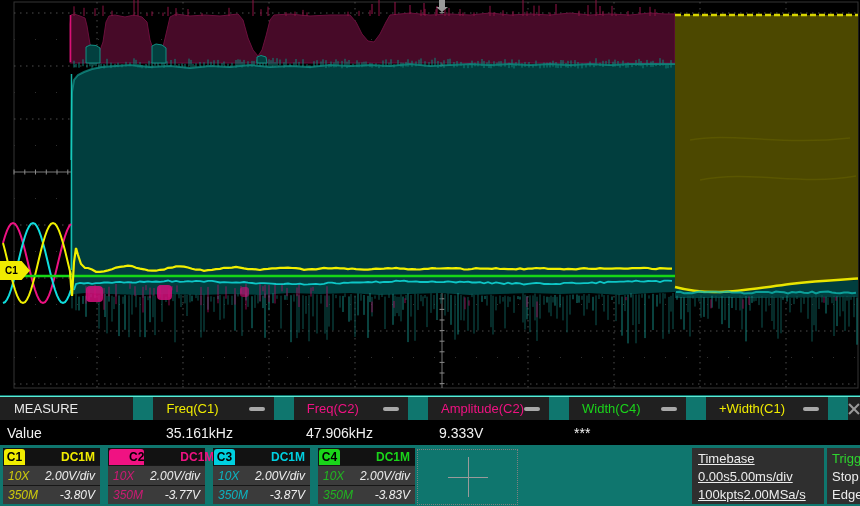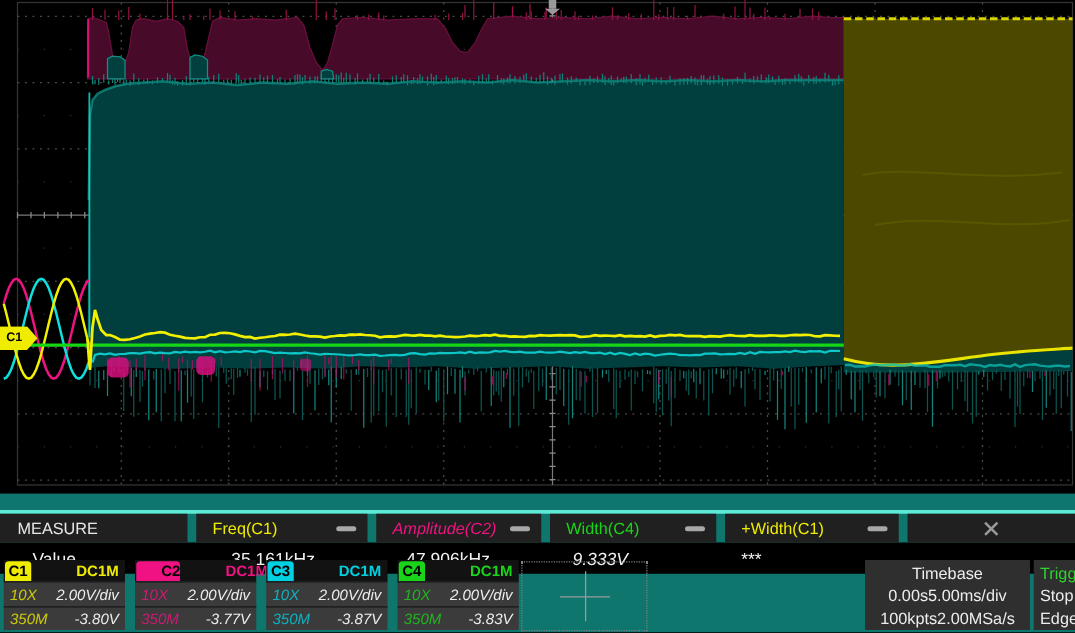--- a/index.html
+++ b/index.html
@@ -5,52 +5,52 @@
   html,body{margin:0;padding:0;background:#000;}
   .screen{position:relative;width:860px;height:506px;background:#0f766e;overflow:hidden;
           font-family:"Liberation Sans",sans-serif;-webkit-font-smoothing:antialiased;}
   .wave{position:absolute;left:0;top:0;}
   
   .ch-flag{position:absolute;left:0;top:261px;width:30px;height:19px;background:#f0ec00;
            clip-path:polygon(0 0,72% 0,100% 50%,72% 100%,0 100%);color:#000;font-size:10px;
            font-weight:bold;display:flex;align-items:center;padding-left:5px;box-sizing:border-box;}
   
   .measure{position:absolute;left:0;top:396px;width:860px;}
-  .m-head{display:flex;gap:7px;height:23px;border-top:3px solid #5eead4;margin-top:12px;}
+  .m-head{display:flex;gap:20px;height:23px;border-top:1px solid #5eead4;}
   .m-cell{background:#202020;display:flex;align-items:center;font-size:13px;}
   .m-cell.first{width:150px;color:#e8e8e8;padding-left:14px;box-sizing:border-box;}
   .m-lab{padding-left:13px;flex:1;}
   .m-minus{width:16px;height:4px;background:#a8a8a8;border-radius:2px;margin-right:9px;flex:none;}
   .m-close{flex:1;background:#202020;display:flex;align-items:center;justify-content:center;}
   .x-icon{position:relative;width:12px;height:12px;}
   .x-icon::before,.x-icon::after{content:"";position:absolute;left:-1px;top:5px;width:14px;height:2px;background:#9a9a9a;}
   .x-icon::before{transform:rotate(45deg);} .x-icon::after{transform:rotate(-45deg);}
   .m-vals{display:flex;gap:3px;height:25px;background:#000;}
   .v-cell{display:flex;align-items:center;font-size:14px;color:#f2f2f2;}
-  .v-cell.first{width:150px;padding-left:7px;box-sizing:border-box;margin-left:19px;}
-  .v-val{padding-left:13px;} .w137{width:137px;} .w130{width:130px;} .w132{width:132px;font-style:italic;} .w133{width:133px;} .w139{width:139px;}
+  .v-cell.first{width:150px;padding-left:7px;box-sizing:border-box;}
+  .v-val{padding-left:13px;} .w137{width:137px;} .w130{width:130px;} .w132{width:132px;} .w133{width:133px;} .w139{width:139px;}
   
   .chbar{position:absolute;left:3px;top:448px;display:flex;gap:8px;}
   .chbox{width:97px;height:56px;display:flex;flex-direction:column;}
   .ch-top{height:18px;background:#121212;display:flex;align-items:center;}
   .ch-tab{width:36px;height:16px;margin:1px 0 0 1px;border-radius:3px 3px 0 0;color:#000;
           font-size:12px;font-weight:bold;display:flex;align-items:center;justify-content:center;}
   .ch-coup{margin-left:auto;padding-right:5px;font-size:12px;font-weight:bold;padding-left:36px;}
   .ch-row{height:19px;background:#3b3b3b;border-top:1px solid #161616;display:flex;
           justify-content:space-between;align-items:center;padding:0 5px;font-size:12px;font-style:italic;}
   .ch-row .lft{opacity:.8;} .ch-row .rgt{color:#eeeeee;}
   
   .addbox{position:absolute;left:417px;top:449px;width:99px;height:54px;border:1px dotted #808080;}
   .cross{position:absolute;left:50%;top:50%;}
   .cross::before{content:"";position:absolute;left:-20px;top:0;width:40px;height:1px;background:#9a9a9a;}
   .cross::after{content:"";position:absolute;left:0;top:-20px;width:1px;height:40px;background:#9a9a9a;}
   
   .tbpanel{position:absolute;left:692px;top:448px;width:132px;height:56px;background:#2f2f2f;
            box-sizing:border-box;padding:2px 6px;font-size:13px;color:#ededed;}
-  .tb-row{display:flex;justify-content:center;line-height:18px;}
+  .tb-row{display:flex;justify-content:flex-start;line-height:18px;text-decoration:underline;}
   .trpanel{position:absolute;left:827px;top:448px;width:70px;height:56px;background:#2f2f2f;
            box-sizing:border-box;padding:2px 0 2px 5px;font-size:13px;color:#ededed;}
   .tr-row{line-height:18px;white-space:nowrap;}
 </style>
 </head>
 <body>
 
 <div class="screen">
 
   <svg class="wave" width="860" height="395" viewBox="0 0 860 395">
@@ -124,20 +124,24 @@
 
   <div class="ch-flag">C1</div>
 
   <div class="measure">
     <div class="m-head">
       <div class="m-cell first">MEASURE</div>
       <div class="m-cell w137">
         <span class="m-lab" style="color: rgb(240, 236, 0);">Freq(C1)</span>
         <span class="m-minus"></span>
       </div>
+      <div class="m-cell w130">
+        <span class="m-lab" style="color: rgb(240, 18, 130);">Freq(C2)</span>
+        <span class="m-minus"></span>
+      </div>
       <div class="m-cell w132">
         <span class="m-lab" style="color: rgb(240, 18, 130);">Amplitude(C2)</span>
         <span class="m-minus"></span>
       </div>
       <div class="m-cell w133">
         <span class="m-lab" style="color: rgb(26, 212, 26);">Width(C4)</span>
         <span class="m-minus"></span>
       </div>
       <div class="m-cell w139">
         <span class="m-lab" style="color: rgb(240, 236, 0);">+Width(C1)</span>

